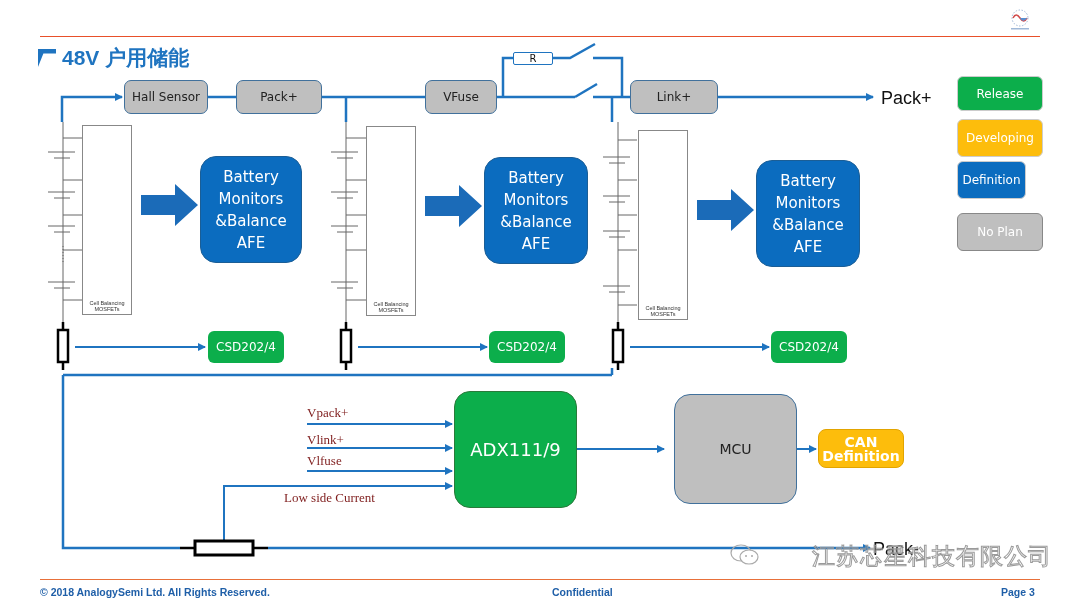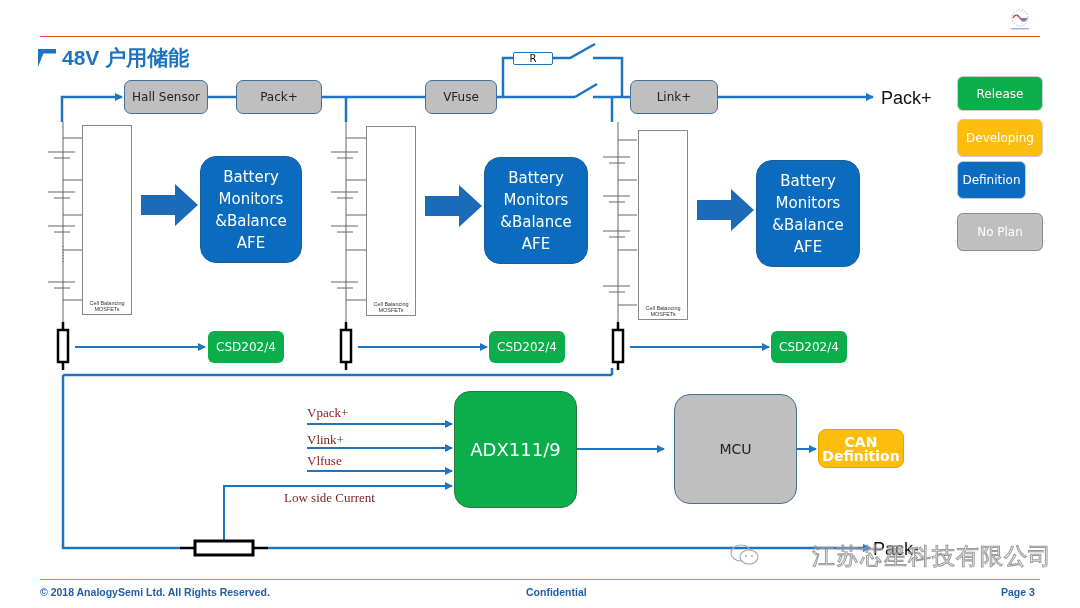--- a/index.html
+++ b/index.html
@@ -208,14 +208,14 @@
       <ellipse cx="11" cy="10" rx="10" ry="8" fill="none" stroke="#aaa" stroke-width="1.2"></ellipse>
       <ellipse cx="19" cy="14" rx="9" ry="7" fill="#fff" stroke="#aaa" stroke-width="1.2"></ellipse>
       <circle cx="16" cy="13" r="1" fill="#aaa"></circle>
       <circle cx="22" cy="13" r="1" fill="#aaa"></circle>
     </svg>
 </div>
 <div class="wm" style="left:764px;">江苏芯星科技有限公司</div>
 
 <div class="abs botline"></div>
 <div class="foot" style="left:40px;">© 2018 AnalogySemi Ltd. All Rights Reserved.</div>
-<div class="foot" style="left:526px;">Confidential</div>
+<div class="foot" style="left:552px;">Confidential</div>
 <div class="foot" style="left:1001px;">Page 3</div>
 
 </body></html>

